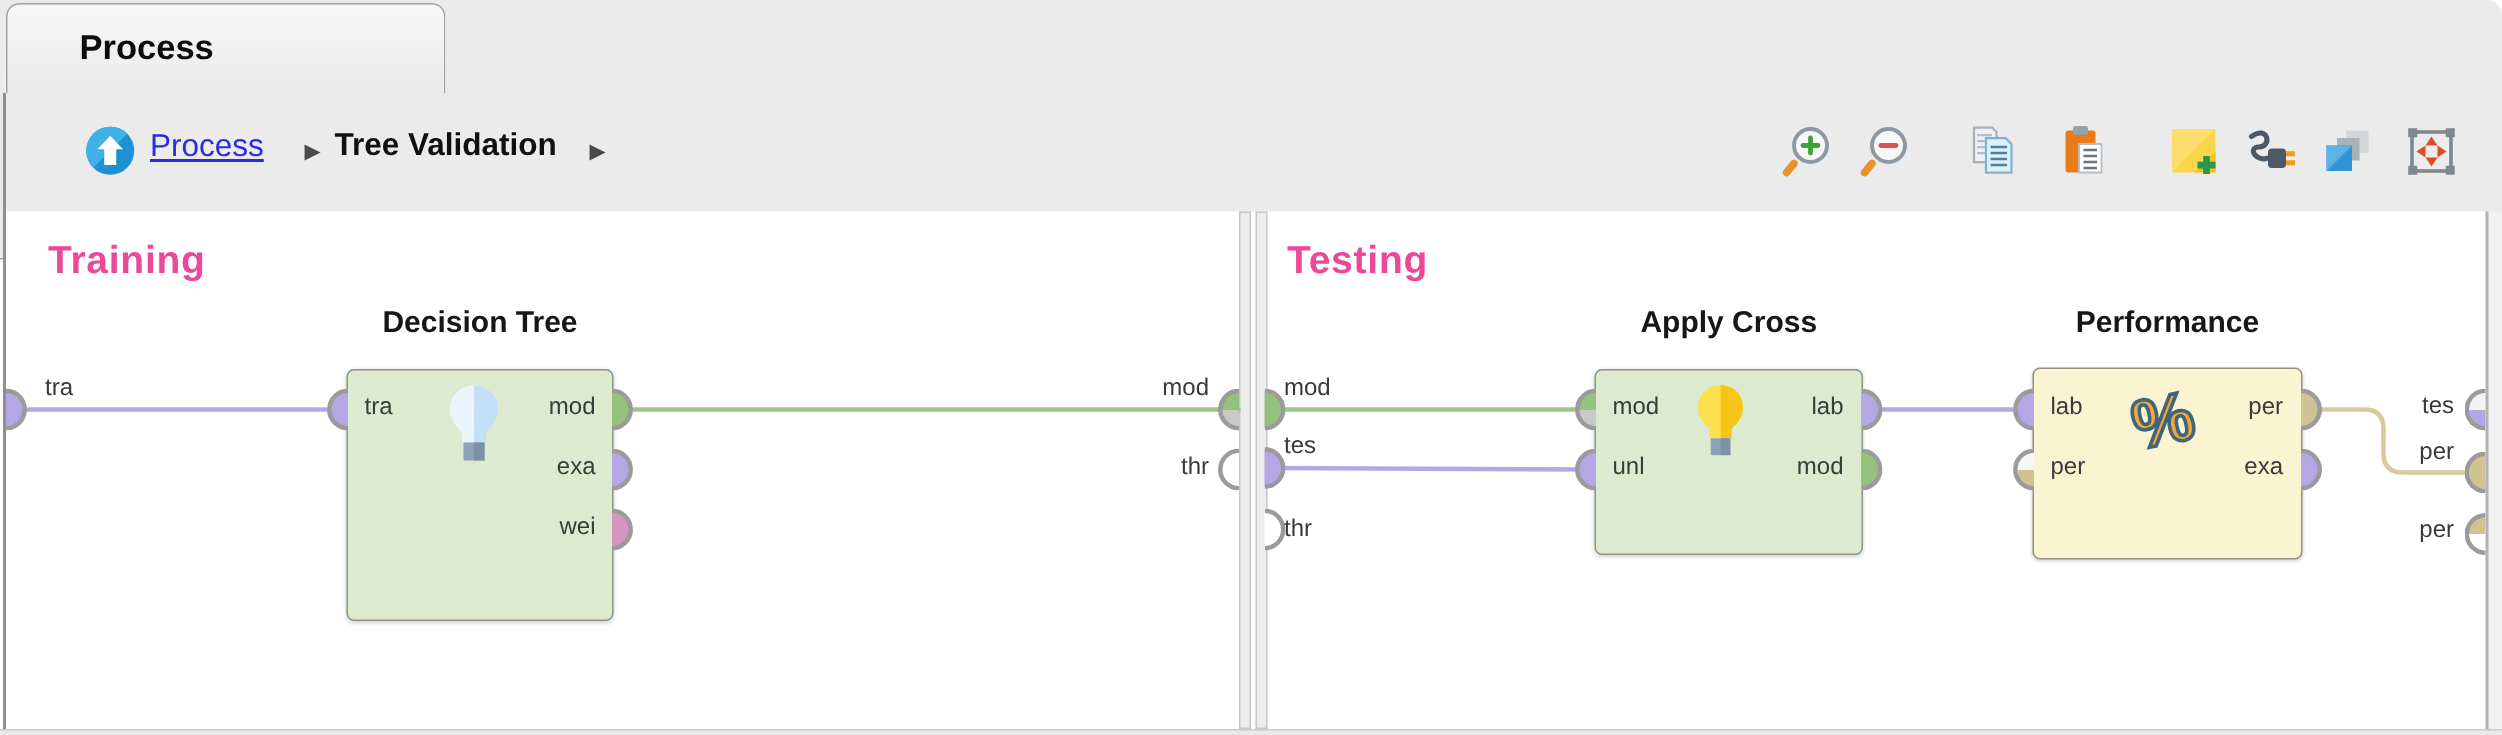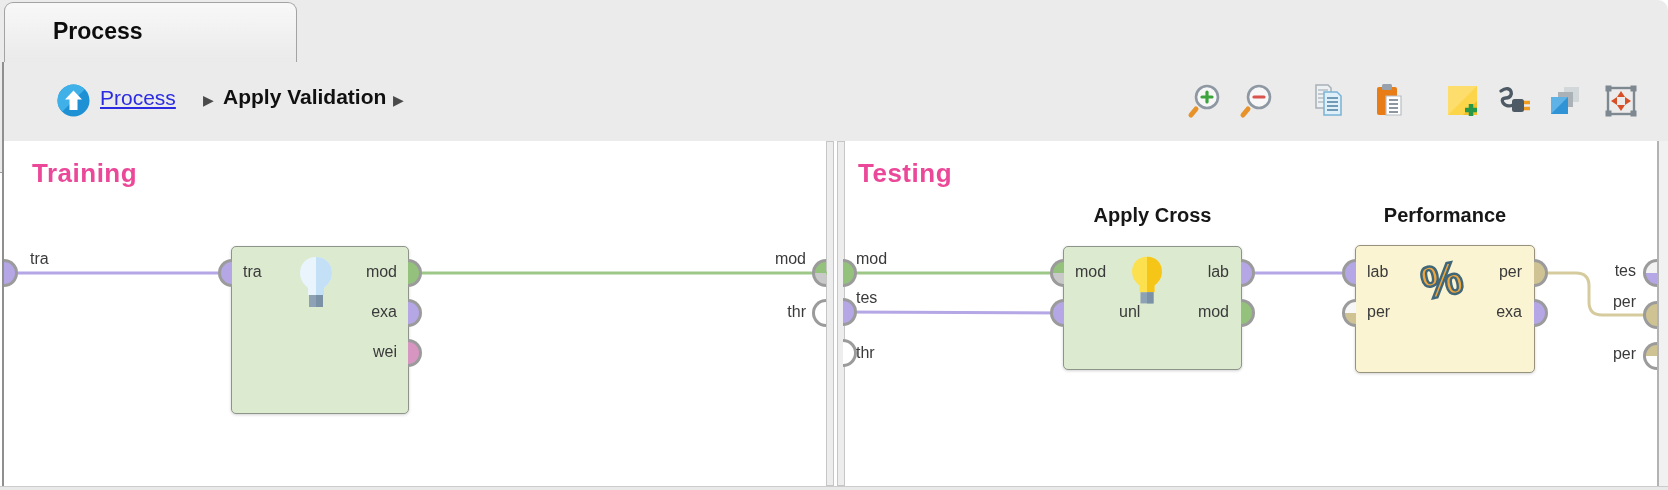--- a/index.html
+++ b/index.html
@@ -67,21 +67,21 @@
       <span class="tab-label">Process</span>
     </div>
 
     <svg class="crumb-icon" viewBox="0 0 33 33">
       <circle cx="16.5" cy="16.5" r="16" fill="#1e90d4"></circle>
       <path d="M16.5 0.5 A16 16 0 0 1 32.5 16.5 L0.5 16.5 A16 16 0 0 1 16.5 0.5 Z" fill="#3fb0e8" transform="rotate(-45 16.5 16.5)"></path>
       <path d="M16.5 6.5 L25 15.5 H20.5 V26 H12.5 V15.5 H8 Z" fill="#ffffff"></path>
     </svg>
     <span class="crumb-link">Process</span>
     <span class="crumb-sep" style="left:203px;">▶</span>
-    <span class="crumb-cur">Apply Validation</span>
+    <span class="crumb-cur">Tree Validation</span>
     <span class="crumb-sep" style="left:393px;">▶</span>
 
     <div class="tbtn" style="left:1186px;">
       <svg viewBox="0 0 38 38" width="38" height="38">
         <line x1="10" y1="27" x2="5" y2="33" stroke="#e8922a" stroke-width="5" stroke-linecap="round"></line>
         <circle cx="21" cy="15" r="11" fill="#ffffff" fill-opacity="0.6" stroke="#8d98a3" stroke-width="2.6"></circle>
         <path d="M21 10 V20 M16 15 H26" stroke="#3da43d" stroke-width="3.2" stroke-linecap="round"></path>
       </svg>
     </div>
     <div class="tbtn" style="left:1238px;">
@@ -180,20 +180,21 @@
   <div class="port right p-white" style="left:843px; top:339px;"></div>
   <div class="plabel" style="left:856px; top:343px;">thr</div>
 
   <div class="port left p-white-purple" style="left:1643px; top:259px;"></div>
   <div class="plabel r" style="left:1570px; top:261px;">tes</div>
   <div class="port left p-tan" style="left:1643px; top:301px;"></div>
   <div class="plabel r" style="left:1570px; top:292px;">per</div>
   <div class="port left p-tan-white" style="left:1643px; top:342px;"></div>
   <div class="plabel r" style="left:1570px; top:344px;">per</div>
 
+  <div class="op-title" style="left:211px; top:202px; width:218px;">Decision Tree</div>
   <div class="op green" style="left:231px; top:246px; width:178px; height:168px;"></div>
   <svg class="op-icon" style="left:298px; top:255px;" width="36" height="58" viewBox="0 0 36 58">
     <path d="M18 2 C8 2 2 9 2 18 C2 26 7 30 10 33 L10 40 H26 L26 33 C29 30 34 26 34 18 C34 9 28 2 18 2 Z" fill="#e9f4fc"></path>
     <path d="M18 2 C28 2 34 9 34 18 C34 26 29 30 26 33 L26 40 H18 Z" fill="#c3e0f6"></path>
     <rect x="11" y="40" width="14" height="12" fill="#8da2b5"></rect>
     <rect x="18" y="40" width="7" height="12" fill="#7b91a6"></rect>
   </svg>
   <div class="port left p-purple" style="left:218px; top:259px;"></div>
   <div class="plabel" style="left:243px; top:262px;">tra</div>
   <div class="port right p-green" style="left:408px; top:259px;"></div>
@@ -207,21 +208,21 @@
   <div class="op green" style="left:1063px; top:246px; width:179px; height:124px;"></div>
   <svg class="op-icon" style="left:1130px; top:255px;" width="34" height="54" viewBox="0 0 36 58">
     <path d="M18 2 C8 2 2 9 2 18 C2 26 7 30 10 33 L10 40 H26 L26 33 C29 30 34 26 34 18 C34 9 28 2 18 2 Z" fill="#fde04d"></path>
     <path d="M18 2 C28 2 34 9 34 18 C34 26 29 30 26 33 L26 40 H18 Z" fill="#f5c518"></path>
     <rect x="11" y="40" width="14" height="12" fill="#8da2b5"></rect>
     <rect x="18" y="40" width="7" height="12" fill="#7b91a6"></rect>
   </svg>
   <div class="port left p-green-gray" style="left:1050px; top:259px;"></div>
   <div class="plabel" style="left:1075px; top:262px;">mod</div>
   <div class="port left p-purple" style="left:1050px; top:299px;"></div>
-  <div class="plabel" style="left:1119px; top:302px;text-align:right;">unl</div>
+  <div class="plabel" style="left:1075px; top:302px;text-align:right;">unl</div>
   <div class="port right p-purple" style="left:1241px; top:259px;"></div>
   <div class="plabel r" style="left:1189px; top:262px; width:40px;">lab</div>
   <div class="port right p-green" style="left:1241px; top:299px;"></div>
   <div class="plabel r" style="left:1189px; top:302px; width:40px;">mod</div>
 
   <div class="op-title" style="left:1335px; top:202px; width:220px;">Performance</div>
   <div class="op yellow" style="left:1355px; top:245px; width:180px; height:128px;"></div>
   <svg class="op-icon" style="left:1414px; top:252px;" width="56" height="56" viewBox="0 0 56 56">
     <text x="28" y="44" text-anchor="middle" font-family="Liberation Sans, sans-serif" font-size="46" font-weight="bold" fill="#f1a63c" stroke="#3f6779" stroke-width="2.4" transform="rotate(-12 28 28)">%</text>
   </svg>

